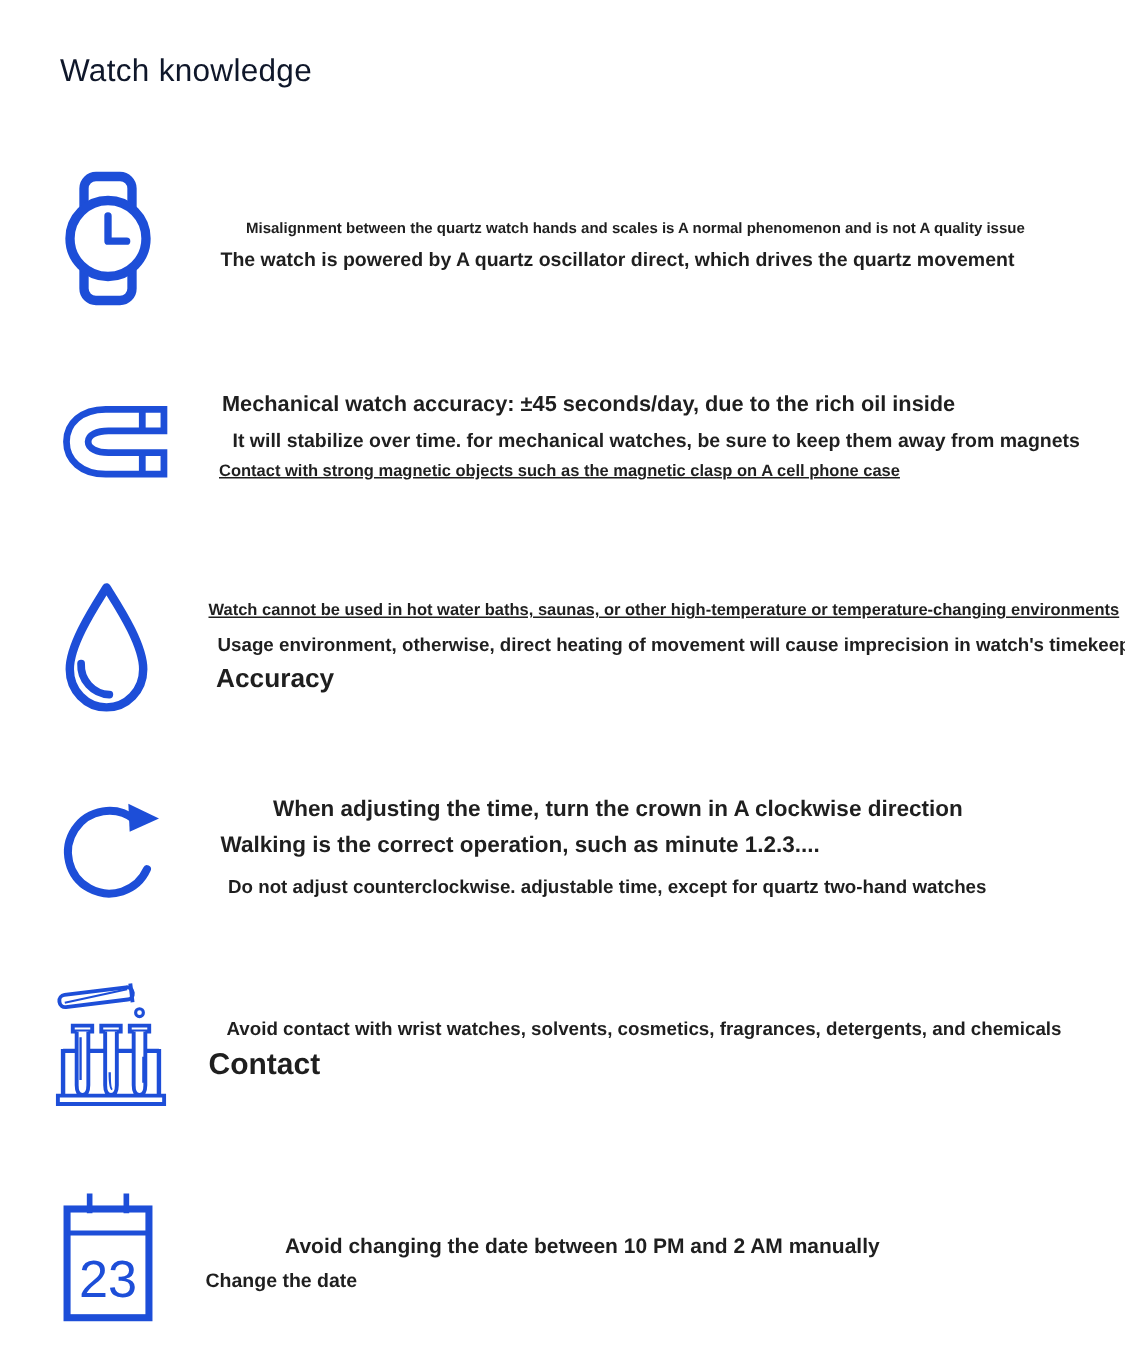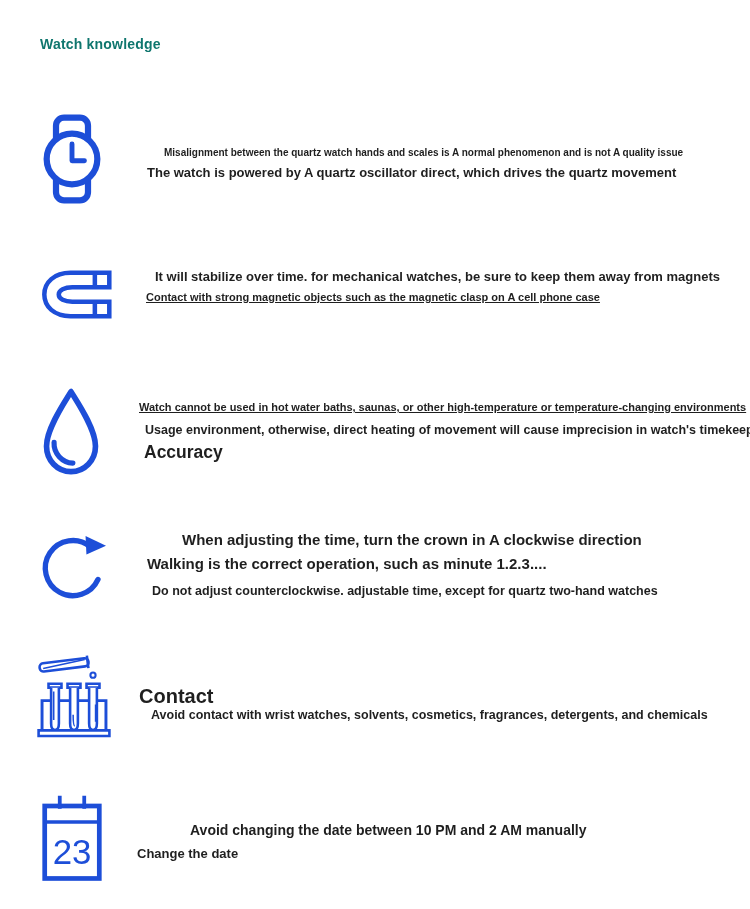--- a/index.html
+++ b/index.html
@@ -2,21 +2,21 @@
 <html><head>
 <meta charset="utf-8">
 <style>
   html,body{margin:0;padding:0;background:#fff;}
   .canvas{
     position:relative;width:750px;height:909px;background:#ffffff;
     font-family:"Liberation Sans",sans-serif;color:#1f1f1f;overflow:hidden;
   }
   .title{
     position:absolute;left:40px;top:36px;margin:0;
-    font-size:14px;font-weight:700;color:#0f766e;letter-spacing:.2px;
+    font-size:21px;font-weight:400;color:#0f172a;letter-spacing:.2px;
   }
   .icon{position:absolute;color:#1d4ed8;}
   .icon svg{display:block;width:100%;height:100%;}
   .text{position:absolute;width:612px;}
   .l{margin:0;font-weight:700;white-space:nowrap;line-height:1.15;}
 
   .ic1{left:40px;top:110px;width:64px;height:98px;}
   .ic2{left:38px;top:266px;width:74px;height:57px;}
   .ic3{left:39px;top:386px;width:64px;height:94px;}
   .ic4{left:38px;top:527px;width:72px;height:80px;}
@@ -70,20 +70,21 @@
     <p class="l s1l2">The watch is powered by A quartz oscillator direct, which drives the quartz movement</p>
   </div>
 
   <div class="icon ic2">
     <svg viewBox="0 0 82 62" preserveAspectRatio="xMidYMid meet">
       <path d="M79 7 H36 C18 7 7 17.5 7 31 C7 44.5 18 55 36 55 H79 V39 H38 C29.5 39 23 36 23 31 C23 26 29.5 23 38 23 H79 Z" fill="#ffffff" stroke="currentColor" stroke-width="5" stroke-linejoin="miter"></path>
       <path d="M63 7 V23 M63 39 V55" fill="none" stroke="currentColor" stroke-width="5"></path>
     </svg>
   </div>
   <div class="text tx2">
+    <p class="l s2l1">Mechanical watch accuracy: ±45 seconds/day, due to the rich oil inside</p>
     <p class="l s2l2">It will stabilize over time. for mechanical watches, be sure to keep them away from magnets</p>
     <p class="l s2l3">Contact with strong magnetic objects such as the magnetic clasp on A cell phone case</p>
   </div>
 
   <div class="icon ic3">
     <svg viewBox="0 0 68 96" preserveAspectRatio="xMidYMid meet">
       <path d="M34 4 C28 14 8 43 8 62 C8 77 19.5 89 34 89 C48.5 89 60 77 60 62 C60 43 40 14 34 4 Z" fill="none" stroke="currentColor" stroke-width="6" stroke-linejoin="round"></path>
       <path d="M16 58 A21 21 0 0 0 36 80" fill="none" stroke="currentColor" stroke-width="5.5" stroke-linecap="round"></path>
     </svg>
   </div>
@@ -120,22 +121,22 @@
         <path d="M36.5 38 H51.5 V42.5 H36.5 Z"></path>
         <path d="M39.5 42.5 V84 Q39.5 91.5 44 91.5 Q48.5 91.5 48.5 84 V42.5"></path>
         <path d="M58.5 38 H73.5 V42.5 H58.5 Z"></path>
         <path d="M61.5 42.5 V84 Q61.5 91.5 66 91.5 Q70.5 91.5 70.5 84 V42.5"></path>
       </g>
       <path d="M20.5 47 V80 M43 74 Q43 87 45 87 M69 62 V82" fill="none" stroke="currentColor" stroke-width="1.8"></path>
       <path d="M3 92 H85 V98.5 H3 Z" fill="#ffffff" stroke="currentColor" stroke-width="3"></path>
     </svg>
   </div>
   <div class="text tx5">
+    <p class="l s5l1">Avoid contact with wrist watches, solvents, cosmetics, fragrances, detergents, and chemicals</p>
     <p class="l s5l2">Contact</p>
-    <p class="l s5l1">Avoid contact with wrist watches, solvents, cosmetics, fragrances, detergents, and chemicals</p>
   </div>
 
   <div class="icon ic6">
     <svg viewBox="0 0 68 96" preserveAspectRatio="xMidYMid meet">
       <rect x="5" y="14" width="58" height="77" fill="#ffffff" stroke="currentColor" stroke-width="5"></rect>
       <path d="M5 31 H63" fill="none" stroke="currentColor" stroke-width="3.5"></path>
       <path d="M21 3 V17 M47 3 V17" fill="none" stroke="currentColor" stroke-width="4"></path>
       <text x="34" y="76" text-anchor="middle" font-size="37" fill="currentColor" font-family="&quot;Liberation Sans&quot;, sans-serif">23</text>
     </svg>
   </div>

